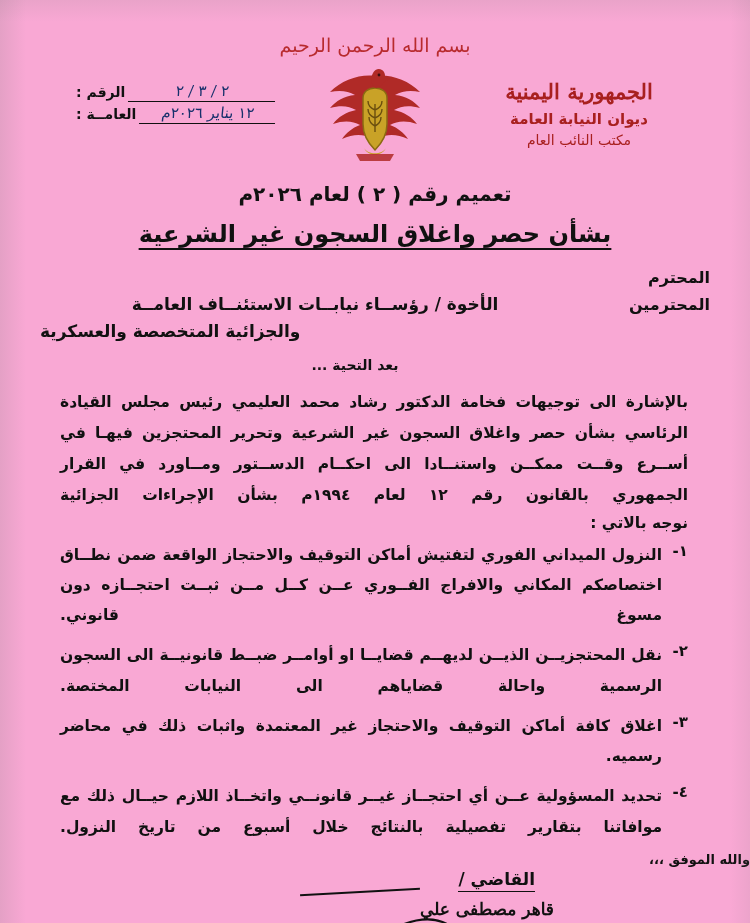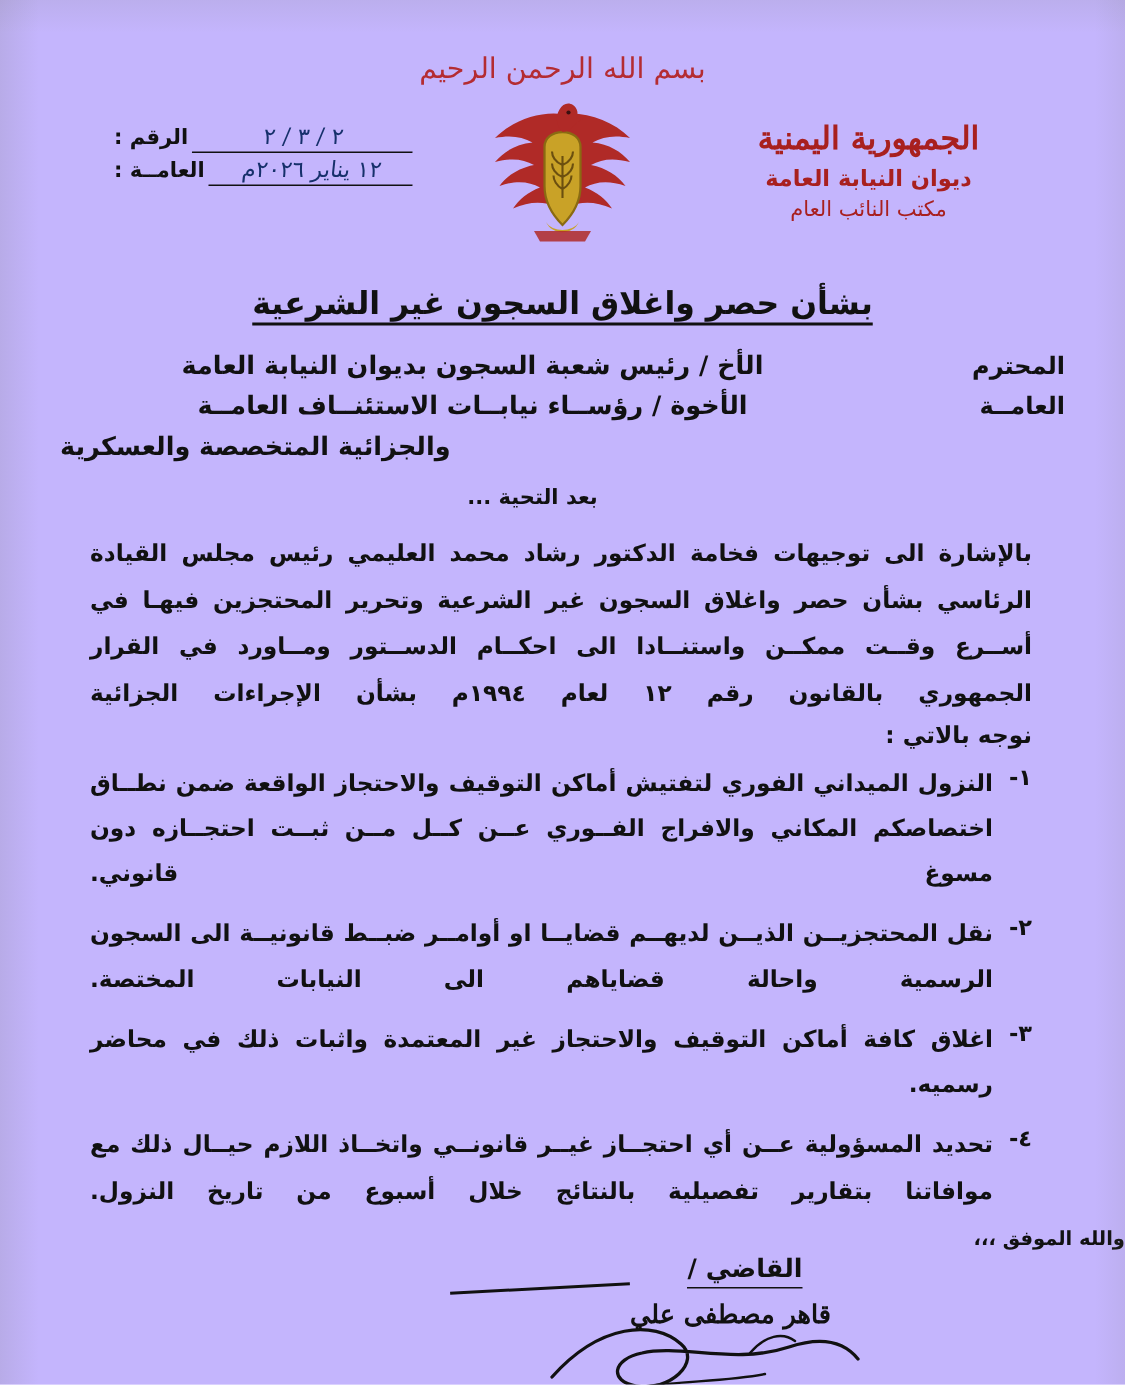--- a/index.html
+++ b/index.html
@@ -11,21 +11,21 @@
     width: 750px;
     height: 923px;
     position: relative;
     overflow: hidden;
     font-family: "DejaVu Sans", "Liberation Sans", sans-serif;
     color: #1a1a1a;
   }
   .page {
     position: absolute;
     inset: 0;
-    background: #c4b5fd;
+    background: #f9a8d4;
     overflow: hidden;
   }
   
   .scan-shade-left {
     position: absolute;
     left: 0; top: 0; bottom: 0; width: 26px;
     background: linear-gradient(to right, rgba(120,120,120,0.16), rgba(255,255,255,0));
     pointer-events: none;
   }
   .scan-shade-right {
@@ -134,21 +134,21 @@
   .doc-title {
     text-align: center;
     font-size: 20px;
     font-weight: bold;
     letter-spacing: 2px;
     margin-top: 6px;
     color: #111;
   }
   .doc-subtitle {
     text-align: center;
-    font-size: 21px;
+    font-size: 24px;
     font-weight: bold;
     letter-spacing: 1px;
     margin-top: 14px;
     color: #111;
     text-decoration: underline;
     text-underline-offset: 6px;
   }
 
   
   .addressees {
@@ -338,29 +338,29 @@
         <span class="reflabel">الرقم :</span>
         <span class="refvalue">٢ / ٣ / ٢</span>
       </div>
       <div class="refrow">
         <span class="reflabel">العامــة :</span>
         <span class="refvalue">١٢ يناير ٢٠٢٦م</span>
       </div>
     </div>
   </div>
 
+  <div class="doc-title">تعميم رقم ( ٢ ) لعام ٢٠٢٦م</div>
   <div class="doc-subtitle">بشأن حصر واغلاق السجون غير الشرعية</div>
 
   <div class="addressees">
     <div class="addr-row">
       <span class="addr-honor">المحترم</span>
-      <span class="addr-main">الأخ / رئيس شعبة السجون بديوان النيابة العامة</span>
     </div>
     <div class="addr-row">
-      <span class="addr-honor">العامــة</span>
+      <span class="addr-honor">المحترمين</span>
       <span class="addr-main">الأخوة / رؤســاء نيابــات الاستئنــاف العامــة</span>
     </div>
     <div class="addr-cont">والجزائية المتخصصة والعسكرية</div>
   </div>
 
   <div class="greeting">بعد التحية ...</div>
 
   <div class="body-text">
     <div class="para">بالإشارة الى توجيهات فخامة الدكتور رشاد محمد العليمي رئيس مجلس القيادة الرئاسي بشأن حصر واغلاق السجون غير الشرعية وتحرير المحتجزين فيهـا في أســرع وقــت ممكــن واستنــادا الى احكــام الدســتور ومــاورد في القرار الجمهوري بالقانون رقم ١٢ لعام ١٩٩٤م بشأن الإجراءات الجزائية</div>
     <div class="colon-line">نوجه بالاتي :</div>

